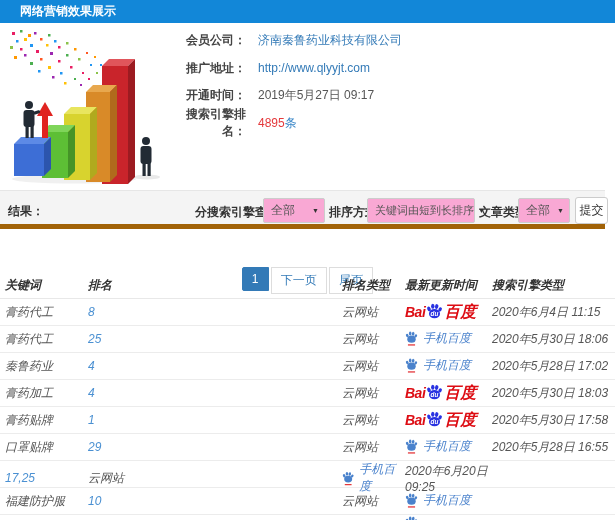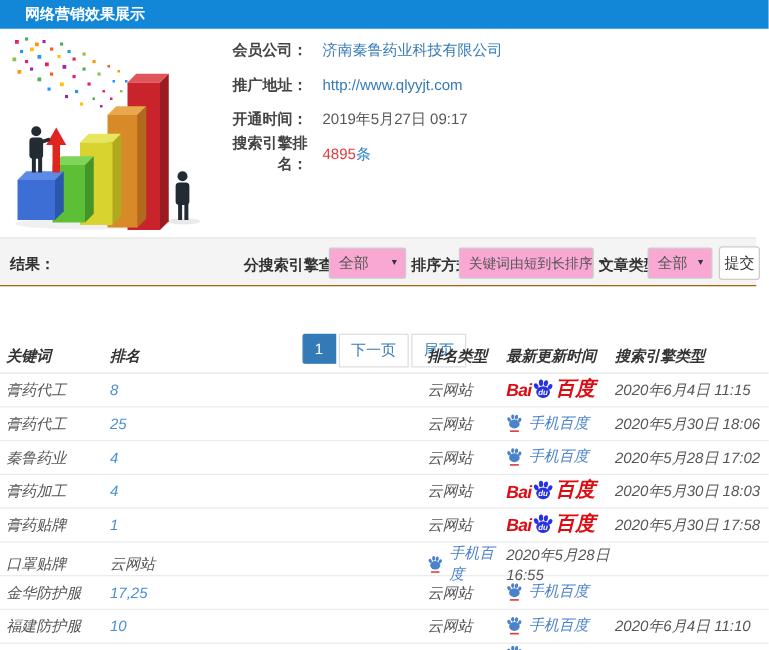--- a/index.html
+++ b/index.html
@@ -21,21 +21,21 @@
   .info-list { position:absolute; left:168px; top:27px; width:300px; }
   .info-row { display:flex; align-items:center; height:27.5px; }
   .info-label { width:78px; text-align:right; color:#444; font-weight:bold; flex:none; }
   .info-value { margin-left:12px; white-space:nowrap; }
   a.link, .link { color:#337ab7; text-decoration:none; cursor:pointer; }
   .count-num { color:#e4393c; }
   .count-unit { color:#3a87c8; }
   
   .filterbar {
     position:absolute; top:190px; left:0; right:10px; height:39px;
-    background:#f4f4f4; border-top:1px solid #e6e6e6; border-bottom:1px solid #a16207;
+    background:#f4f4f4; border-top:1px solid #e6e6e6; border-bottom:5px solid #a16207;
   }
   .result-label { position:absolute; left:8px; top:12px; font-weight:bold; color:#333; }
   .flabel { position:absolute; top:13px; font-weight:bold; color:#333; white-space:nowrap; }
   .fsel {
     position:absolute; top:7px; height:25px; background:#f9a8d4;
     border:1px solid #ccc; border-radius:2px; display:flex;
     align-items:center; justify-content:space-between;
     padding:0 5px 0 7px; color:#555; cursor:pointer; white-space:nowrap;
   }
   .fsel .caret { font-size:7px; color:#333; margin-left:4px; }
@@ -304,69 +304,69 @@
     <ellipse cx="16.6" cy="7.5" rx="1.9" ry="2.6" fill="#2932e1" transform="rotate(30 16.6 7.5)"></ellipse>
     <text x="10" y="15.2" text-anchor="middle" font-size="7.5" font-weight="bold" fill="#fff" font-family="Liberation Sans,sans-serif">du</text>
 
   </svg>
             <b class="bd-cn">百度</b>
           </span></div>
         <div class="c c-time">2020年5月30日 17:58</div>
       </div>
       <div class="trow">
         <div class="c c-kw">口罩贴牌</div>
+        <div class="c c-rank">29</div>
         <div class="c c-type">云网站</div>
         <div class="c c-engine"><span class="mb-badge">
             <svg width="13" height="15" viewBox="0 0 20 23">
     <ellipse cx="10" cy="12.5" rx="6.5" ry="5.5" fill="#4a82cc"></ellipse>
     <ellipse cx="3.5" cy="7" rx="2" ry="2.8" fill="#4a82cc" transform="rotate(-25 3.5 7)"></ellipse>
     <ellipse cx="8" cy="3.8" rx="2" ry="3" fill="#4a82cc"></ellipse>
     <ellipse cx="12.6" cy="4.2" rx="2" ry="2.9" fill="#4a82cc" transform="rotate(10 12.6 4.2)"></ellipse>
     <ellipse cx="16.6" cy="7.5" rx="1.9" ry="2.6" fill="#4a82cc" transform="rotate(30 16.6 7.5)"></ellipse>
 
     <rect x="4.5" y="20.4" width="11" height="2" fill="#e4393c"></rect>
   </svg>
             <span class="mb-text">手机百度</span>
           </span></div>
         <div class="c c-time">2020年5月28日 16:55</div>
       </div>
       <div class="trow">
-        <div class="c c-kw">金华防护服</div>
         <div class="c c-rank">17,25</div>
         <div class="c c-type">云网站</div>
         <div class="c c-engine"><span class="mb-badge">
             <svg width="13" height="15" viewBox="0 0 20 23">
     <ellipse cx="10" cy="12.5" rx="6.5" ry="5.5" fill="#4a82cc"></ellipse>
     <ellipse cx="3.5" cy="7" rx="2" ry="2.8" fill="#4a82cc" transform="rotate(-25 3.5 7)"></ellipse>
     <ellipse cx="8" cy="3.8" rx="2" ry="3" fill="#4a82cc"></ellipse>
     <ellipse cx="12.6" cy="4.2" rx="2" ry="2.9" fill="#4a82cc" transform="rotate(10 12.6 4.2)"></ellipse>
     <ellipse cx="16.6" cy="7.5" rx="1.9" ry="2.6" fill="#4a82cc" transform="rotate(30 16.6 7.5)"></ellipse>
 
     <rect x="4.5" y="20.4" width="11" height="2" fill="#e4393c"></rect>
   </svg>
             <span class="mb-text">手机百度</span>
           </span></div>
+        <div class="c c-time">2020年6月20日 09:25</div>
       </div>
       <div class="trow">
         <div class="c c-kw">福建防护服</div>
         <div class="c c-rank">10</div>
         <div class="c c-type">云网站</div>
         <div class="c c-engine"><span class="mb-badge">
             <svg width="13" height="15" viewBox="0 0 20 23">
     <ellipse cx="10" cy="12.5" rx="6.5" ry="5.5" fill="#4a82cc"></ellipse>
     <ellipse cx="3.5" cy="7" rx="2" ry="2.8" fill="#4a82cc" transform="rotate(-25 3.5 7)"></ellipse>
     <ellipse cx="8" cy="3.8" rx="2" ry="3" fill="#4a82cc"></ellipse>
     <ellipse cx="12.6" cy="4.2" rx="2" ry="2.9" fill="#4a82cc" transform="rotate(10 12.6 4.2)"></ellipse>
     <ellipse cx="16.6" cy="7.5" rx="1.9" ry="2.6" fill="#4a82cc" transform="rotate(30 16.6 7.5)"></ellipse>
 
     <rect x="4.5" y="20.4" width="11" height="2" fill="#e4393c"></rect>
   </svg>
             <span class="mb-text">手机百度</span>
           </span></div>
-        <div class="c c-time">2020年6月4日 11:10</div>
       </div>
     </div>
 </div>
 
 <div class="partial-row">
   <span class="sl" id="partial-icon"><svg width="13" height="13" viewBox="0 0 20 20">
     <ellipse cx="10" cy="12.5" rx="6.5" ry="5.5" fill="#4a82cc"></ellipse>
     <ellipse cx="3.5" cy="7" rx="2" ry="2.8" fill="#4a82cc" transform="rotate(-25 3.5 7)"></ellipse>
     <ellipse cx="8" cy="3.8" rx="2" ry="3" fill="#4a82cc"></ellipse>
     <ellipse cx="12.6" cy="4.2" rx="2" ry="2.9" fill="#4a82cc" transform="rotate(10 12.6 4.2)"></ellipse>

